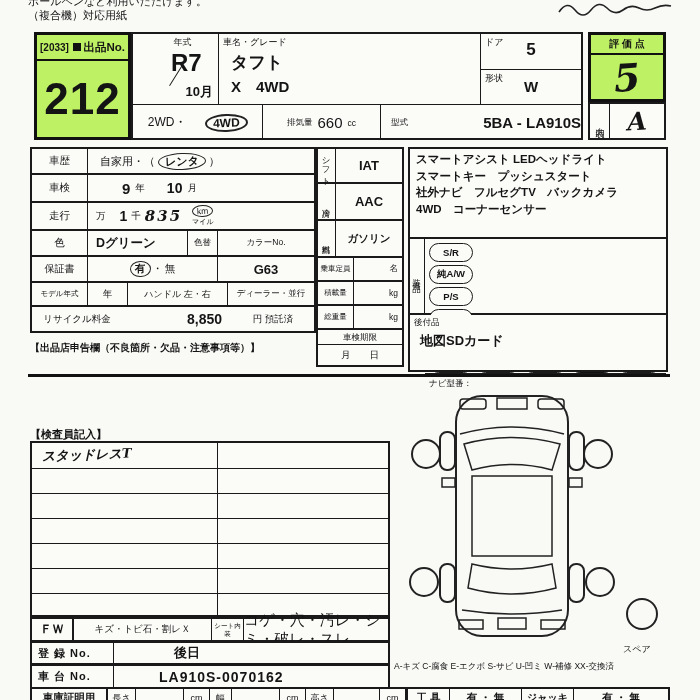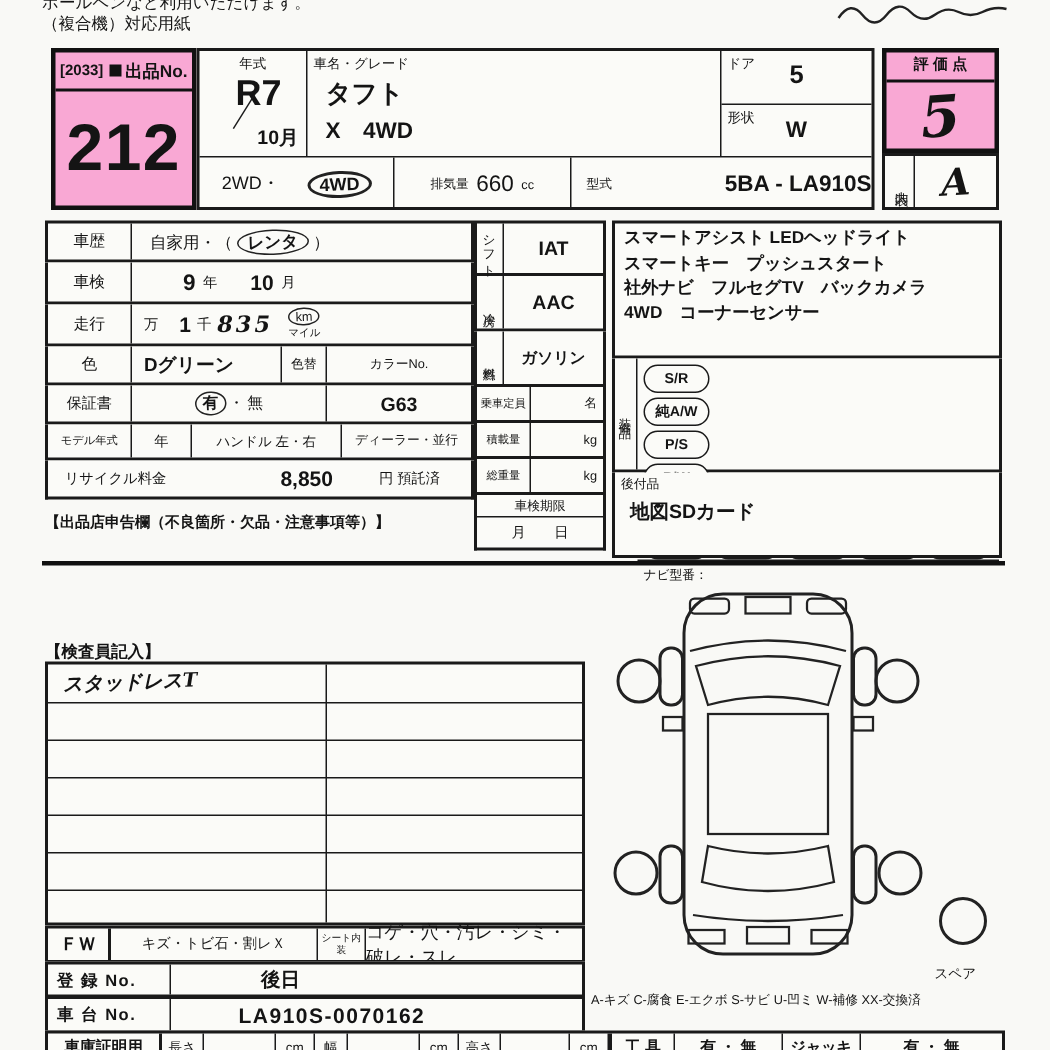--- a/index.html
+++ b/index.html
@@ -3,21 +3,21 @@
 <meta charset="utf-8">
 <style>
   html,body{margin:0;padding:0;background:#e8e8e6;}
   #sheet{
     position:relative;width:700px;height:700px;margin:0 auto;
     background:#f9f9f6;color:#141414;overflow:hidden;
     font-family:"Liberation Sans",sans-serif;
   }
   .abs{position:absolute;}
   .bx{border:2px solid #1a1a1a;box-sizing:border-box;background:#fbfbf8;}
-  .bx3{border:3px solid #111;box-sizing:border-box;background:#f9a8d4;}
+  .bx3{border:3px solid #111;box-sizing:border-box;background:#bef264;}
   .flex{display:flex;}
   .col{display:flex;flex-direction:column;}
   .ctr{display:flex;align-items:center;justify-content:center;}
   .sm{font-size:9px;}
   .vtext{writing-mode:vertical-rl;text-orientation:upright;}
   .hand{font-family:"DejaVu Serif",serif;font-style:italic;font-weight:bold;}
   .oval{border:2px solid #222;border-radius:50%;padding:0 6px;display:inline-block;transform:rotate(-2deg);}
   .brd-r{border-right:1.5px solid #1a1a1a;box-sizing:border-box;}
   .ltr{display:flex;border:2px solid #1a1a1a;border-top:none;box-sizing:border-box;background:#fbfbf8;align-items:stretch;}
   .ltr.first{border-top:2px solid #1a1a1a;}
@@ -42,21 +42,21 @@
   <div class="abs bx3" style="left:34px;top:32px;width:97px;height:108px;">
     <div class="flex" style="height:24px;border-bottom:2px solid #111;align-items:center;padding:0 3px;">
       <span style="font-size:10px;font-weight:bold;">[2033]</span>
       <span style="width:8px;height:8px;background:#111;margin-left:auto;margin-right:2px;"></span>
       <span style="font-size:11.5px;font-weight:bold;">出品No.</span>
     </div>
     <div style="font-size:44px;font-weight:bold;text-align:center;line-height:76px;letter-spacing:1px;">212</div>
   </div>
 
   <div class="abs bx" style="left:131px;top:32px;width:452px;height:108px;">
-    <div class="flex" style="height:71px;border-bottom:1.5px solid #1a1a1a;box-sizing:border-box;">
+    <div class="flex" style="height:71px;border-bottom:1.5px solid #1a1a1a;box-sizing:border-box;padding-left:14px;">
 
       <div class="brd-r" style="width:72px;position:relative;">
         <div class="sm" style="position:absolute;top:2px;left:0;right:0;text-align:center;">年式</div>
         <div style="position:absolute;left:24px;top:15px;font-size:24px;font-weight:bold;">R7</div>
         <div style="position:absolute;left:30px;top:24px;width:0;height:30px;border-left:1.5px solid #1a1a1a;transform:rotate(32deg);"></div>
         <div style="position:absolute;right:5px;bottom:3px;font-size:13px;font-weight:bold;">10月</div>
       </div>
 
       <div class="brd-r" style="flex:1;position:relative;">
         <div class="sm" style="position:absolute;top:2px;left:4px;">車名・グレード</div>
@@ -241,21 +241,21 @@
     <div class="hline" style="top:125px;"></div>
     <div class="hline" style="top:150px;"></div>
     <div style="position:absolute;left:185px;top:0;bottom:0;border-left:1.2px solid #1a1a1a;"></div>
     <div class="hand" style="position:absolute;left:10px;top:3px;font-size:13px;transform:rotate(-2deg);">スタッドレスT</div>
   </div>
 
   <div class="abs bx flex" style="left:30px;top:617px;width:360px;height:25px;">
     <div class="lab" style="width:42px;font-size:12px;font-weight:bold;border-right:2px solid #1a1a1a;box-sizing:border-box;">ＦＷ</div>
     <div class="lab brd-r" style="width:138px;font-size:9.5px;">キズ・トビ石・割レＸ</div>
     <div class="lab brd-r" style="width:32px;font-size:6.5px;line-height:1.15;text-align:center;word-break:break-all;padding:0 2px;">シート内装</div>
-    <div class="lab" style="flex:1;font-size:12px;">コゲ・穴・汚レ・シミ・破レ・スレ</div>
+    <div class="lab" style="flex:1;font-size:15px;">コゲ・穴・汚レ・シミ・破レ・スレ</div>
   </div>
 
   <div class="abs bx flex" style="left:30px;top:641px;width:360px;height:24px;">
     <div class="brd-r" style="width:82px;display:flex;align-items:center;padding-left:6px;font-size:11px;font-weight:bold;letter-spacing:1px;box-sizing:border-box;">登 録 No.</div>
     <div style="flex:1;display:flex;align-items:center;padding-left:60px;font-size:13px;font-weight:bold;">後日</div>
   </div>
   <div class="abs bx flex" style="left:30px;top:664px;width:360px;height:25px;">
     <div class="brd-r" style="width:82px;display:flex;align-items:center;padding-left:6px;font-size:11px;font-weight:bold;letter-spacing:1px;box-sizing:border-box;">車 台 No.</div>
     <div style="flex:1;display:flex;align-items:center;padding-left:45px;font-size:14px;font-weight:bold;letter-spacing:1px;">LA910S-0070162</div>
   </div>

